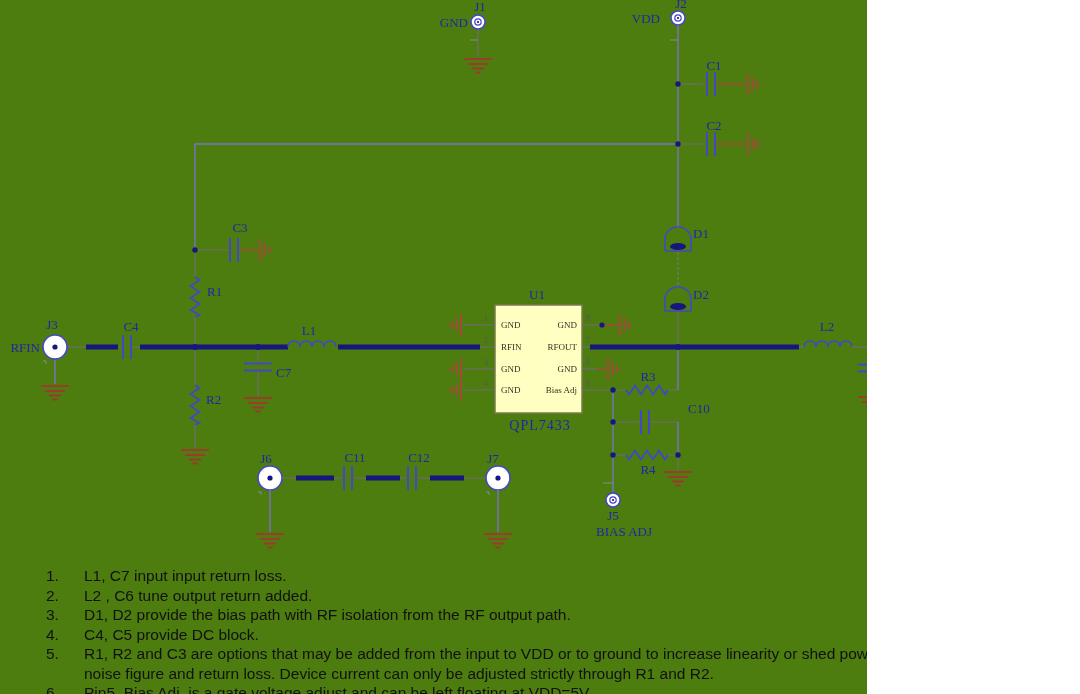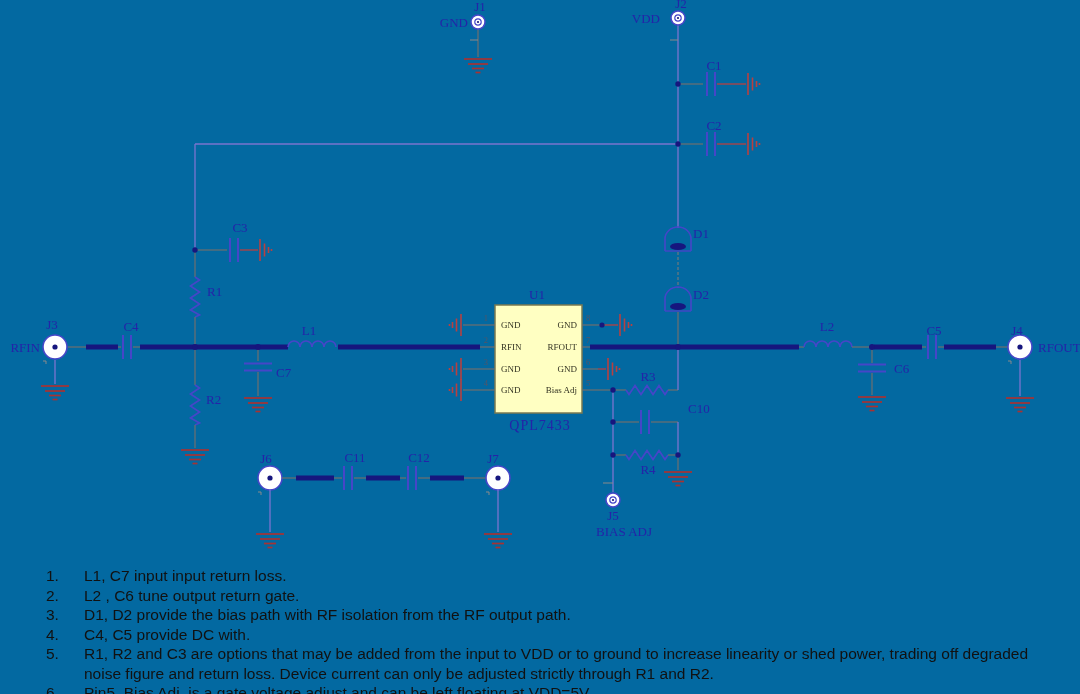--- a/index.html
+++ b/index.html
@@ -1,16 +1,16 @@
 <!DOCTYPE html>
 <html><head>
 <meta charset="utf-8">
 <style>
   html,body{margin:0;padding:0;background:#ffffff;}
-  #page{position:relative;width:1080px;height:694px;background:#0369a1;overflow:hidden;
+  #page{position:relative;width:867px;height:694px;background:#4d7c0f;overflow:hidden;
         font-family:"Liberation Serif", serif;}
   #schem{position:absolute;left:0;top:0;}
   
   .w    {stroke:#6f6f6f;stroke-width:1.2;fill:none;}
   .wb   {stroke:#7b74cf;stroke-width:1.3;fill:none;}
   .wr   {stroke:#b84040;stroke-width:1.3;fill:none;}
   .wd   {stroke:#7a7a7a;stroke-width:1.1;fill:none;stroke-dasharray:3,2;}
   .thick{stroke:#16167e;stroke-width:5;fill:none;}
   .comp {stroke:#4646c8;stroke-width:1.7;fill:none;}
   .dot  {fill:#16167e;stroke:none;}
@@ -333,29 +333,29 @@
   </g>
 </svg>
 
 <div id="notes">
   <div class="note">
     <span class="num">1.</span>
     <span class="txt">L1, C7 input input return loss.</span>
   </div>
   <div class="note">
     <span class="num">2.</span>
-    <span class="txt">L2 , C6 tune output return gate.</span>
+    <span class="txt">L2 , C6 tune output return added.</span>
   </div>
   <div class="note">
     <span class="num">3.</span>
     <span class="txt">D1, D2 provide the bias path with RF isolation from the RF output path.</span>
   </div>
   <div class="note">
     <span class="num">4.</span>
-    <span class="txt">C4, C5 provide DC with.</span>
+    <span class="txt">C4, C5 provide DC block.</span>
   </div>
   <div class="note">
     <span class="num">5.</span>
     <span class="txt">R1, R2 and C3 are options that may be added from the input to VDD or to ground to increase linearity or shed power, trading off degraded noise figure and return loss. Device current can only be adjusted strictly through R1 and R2.</span>
   </div>
   <div class="note">
     <span class="num">6.</span>
     <span class="txt">Pin5, Bias Adj, is a gate voltage adjust and can be left floating at VDD=5V.</span>
   </div>
 </div>

